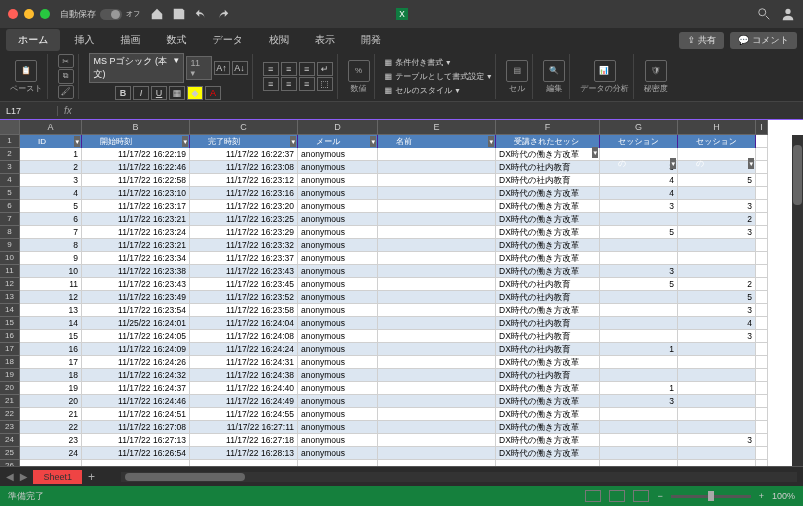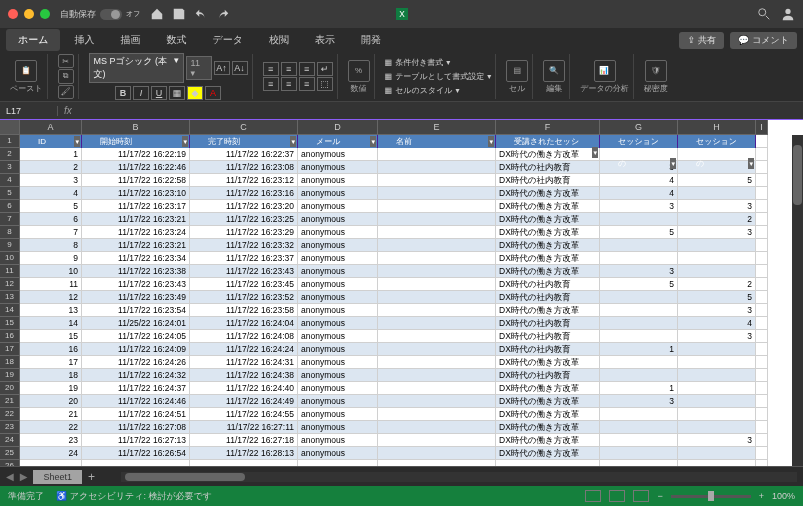--- a/index.html
+++ b/index.html
@@ -40,21 +40,21 @@
 .colhdr { background: #444; color: #ccc; border-right: 1px solid #666; border-bottom: 1px solid #666; text-align: center; padding: 2px 0; font-size: 9px; }
 .rowhdr { background: #444; color: #ccc; border-right: 1px solid #666; border-bottom: 1px solid #666; text-align: center; font-size: 8px; padding: 1px 0; }
 .cell { border-right: 1px solid #d0d0d0; border-bottom: 1px solid #d0d0d0; padding: 1px 3px; white-space: nowrap; overflow: hidden; height: 13px; line-height: 11px; }
 .cell.r { text-align: right; }
 .thdr { background: #4f81bd; color: #fff; font-size: 8px; padding: 1px 18px; position: relative; border-right: 1px solid #4c1d95; height: 13px; line-height: 11px; }
 .thdr::after { content: '▾'; position: absolute; right: 1px; font-size: 7px; background: #666; padding: 0 1px; }
 .band0 { background: #fff; } .band1 { background: #dce6f1; }
 .vsb { position: absolute; right: 0; top: 15px; bottom: 0; width: 11px; background: #333; }
 .vsb::before { content: ''; position: absolute; top: 10px; width: 9px; left: 1px; height: 60px; background: #666; border-radius: 4px; }
 .sheettabs { height: 20px; background: #2b2b2b; display: flex; align-items: center; padding: 0 6px; gap: 6px; border-top: 1px solid #555; }
-.sheettab { background: #a3a3a3; color: #333; padding: 2px 10px; font-size: 9px; }
+.sheettab { background: #ef4444; color: #333; padding: 2px 10px; font-size: 9px; }
 .sheetadd { color: #aaa; font-size: 12px; cursor: pointer; }
 .hsb { flex: 1; height: 10px; background: #333; margin-left: 20px; position: relative; }
 .hsb::before { content: ''; position: absolute; left: 4px; width: 120px; height: 8px; top: 1px; background: #666; border-radius: 4px; }
 .statusbar { height: 20px; background: #15803d; display: flex; align-items: center; padding: 0 8px; font-size: 9px; color: #ccc; gap: 12px; }
 .statusright { margin-left: auto; display: flex; align-items: center; gap: 8px; }
 .viewbtn { width: 16px; height: 12px; border: 1px solid #777; }
 .zslider { width: 80px; height: 3px; background: #555; position: relative; }
 .zslider::before { content: ''; position: absolute; width: 6px; height: 10px; background: #aaa; left: 37px; top: -4px; }
 .corner { background: #555; border-right: 1px solid #666; border-bottom: 1px solid #666; }
 </style>
@@ -480,21 +480,20 @@
 <div class="sheettabs">
   <span style="color:#777">◀</span>
   <span style="color:#777">▶</span>
   <div class="sheettab">Sheet1</div>
   <div class="sheetadd">+</div>
   <div class="hsb"></div>
 </div>
 
 <div class="statusbar">
   <span>準備完了</span>
-  <span>♿ <span>アクセシビリティ: 検討が必要です</span></span>
   <div class="statusright">
     <div class="viewbtn"></div>
     <div class="viewbtn"></div>
     <div class="viewbtn"></div>
     <span>−</span>
     <div class="zslider"></div>
     <span>+</span>
     <span>100%</span>
   </div>
 </div>

